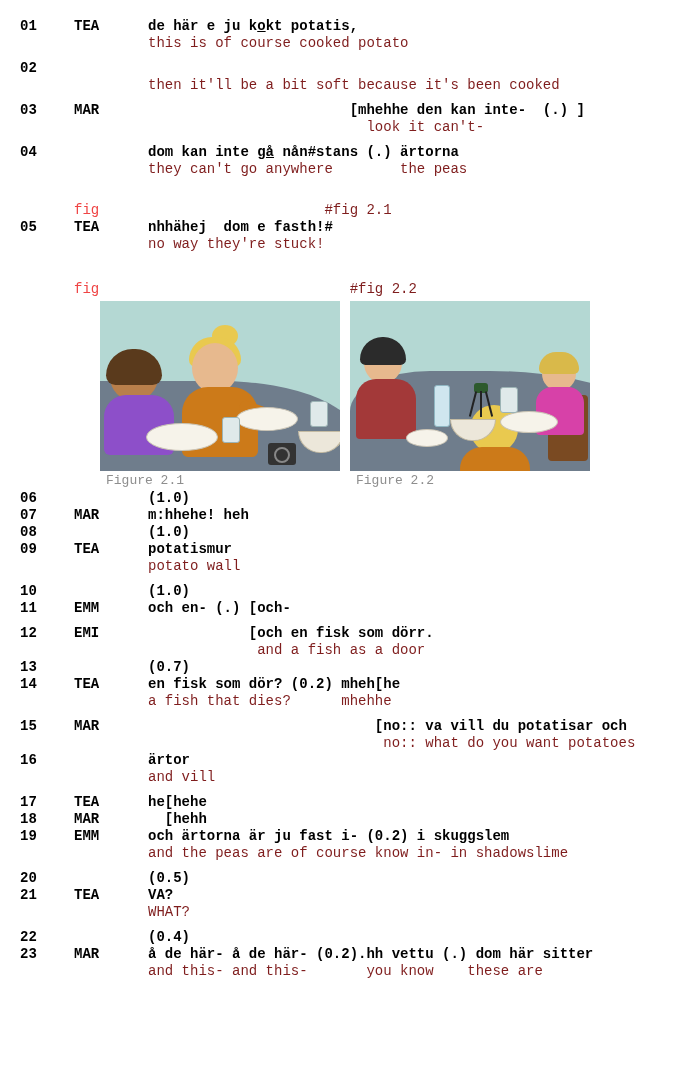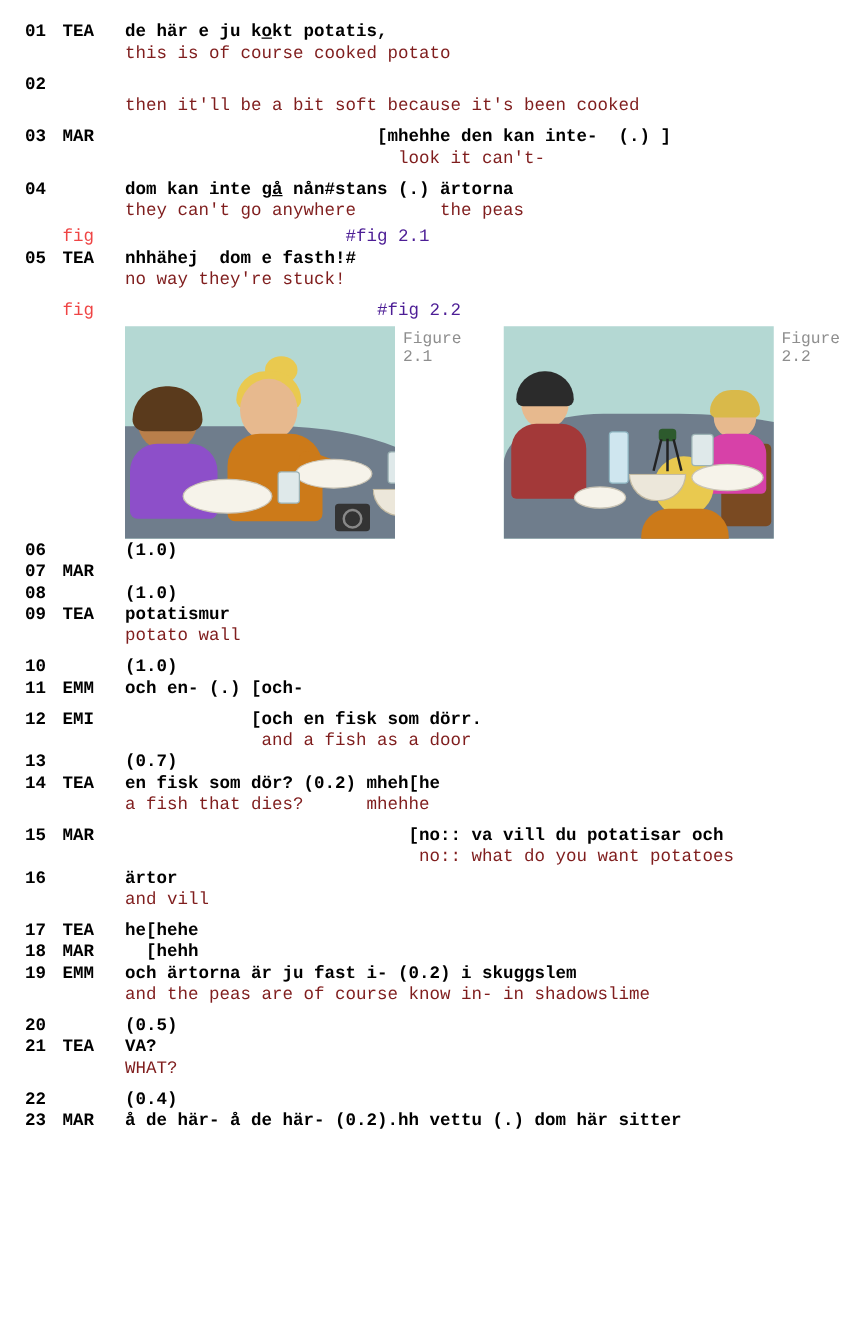--- a/index.html
+++ b/index.html
@@ -9,49 +9,50 @@
       margin: 0;
       padding: 18px 20px 28px 20px;
       width: 685px;
       box-sizing: border-box;
       color: #000;
     }
     .row {
       display: flex;
       align-items: flex-end;
       margin-bottom: 1px;
+      gap: 24px;
     }
     .num {
       width: 30px;
       flex: 0 0 30px;
       font-weight: bold;
     }
     .spk {
       width: 50px;
       flex: 0 0 50px;
       font-weight: bold;
     }
     .txt {
       flex: 1 1 auto;
       white-space: pre;
     }
     .bold { font-weight: bold; }
     .gloss { color: #7f1d1d; font-weight: normal; }
-    .figref { color: #4c1d95; font-weight: normal; }
+    .figref { color: #7f1d1d; font-weight: normal; margin-top: 20px; }
     .fig-spk { font-weight: normal; color:#ef4444; }
     .gap { height: 8px; }
     .sgap { height: 4px; }
     .figrow {
       display: flex;
       margin-left: 80px;
       gap: 10px;
       margin-top: 4px;
       margin-bottom: 2px;
     }
-    .figwrap { display:flex; }
+    .figwrap { display:flex; flex-direction:column; }
     .figbox {
       width: 240px;
       height: 170px;
       background: #b4d8d3;
       position: relative;
       overflow: hidden;
     }
     .figcap {
       color:#8E8E8E;
       font-size: 13px;
@@ -230,20 +231,21 @@
       </div>
     </div>
     <div class="row">
       <span class="num">06</span>
       <span class="spk"></span>
       <span class="txt bold"><span><span>(1.0)</span></span></span>
     </div>
     <div class="row">
       <span class="num">07</span>
       <span class="spk">MAR</span>
+      <span class="txt bold"><span><span>m:hhehe! heh</span></span></span>
     </div>
     <div class="row">
       <span class="num">08</span>
       <span class="spk"></span>
       <span class="txt bold"><span><span>(1.0)</span></span></span>
     </div>
     <div class="row">
       <span class="num">09</span>
       <span class="spk">TEA</span>
       <span class="txt bold"><span><span>potatismur</span></span></span>
@@ -352,13 +354,18 @@
     <div class="row">
       <span class="num">22</span>
       <span class="spk"></span>
       <span class="txt bold"><span><span>(0.4)</span></span></span>
     </div>
     <div class="row">
       <span class="num">23</span>
       <span class="spk">MAR</span>
       <span class="txt bold"><span><span>å de här- å de här- (0.2).hh vettu (.) dom här sitter</span></span></span>
     </div>
+    <div class="row">
+      <span class="num"></span>
+      <span class="spk"></span>
+      <span class="txt gloss">and this- and this-       you know    these are</span>
+    </div>
   </div>
 
 </body></html>

